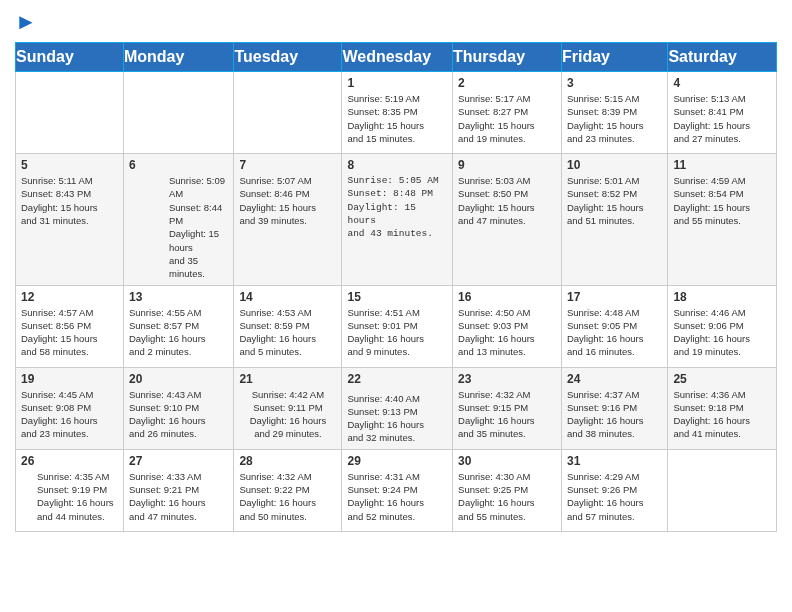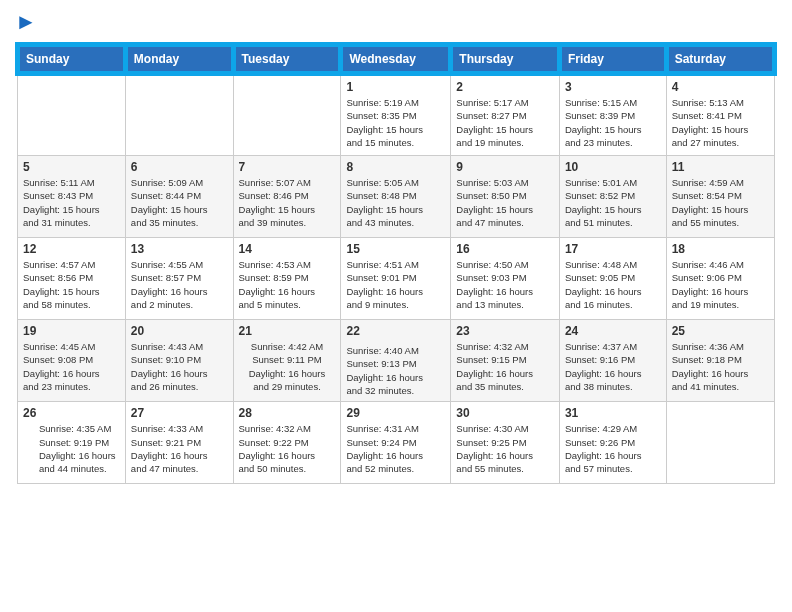--- a/index.html
+++ b/index.html
@@ -46,25 +46,25 @@
       color: #333;
     }
     .calendar {
       width: 100%;
       border-collapse: collapse;
       border: 1px solid #ccc;
     }
     .calendar th {
       background: #2a6fbc;
       color: #fff;
-      font-size: 12px;
+      font-size: 16px;
       font-weight: bold;
       text-align: left;
-      padding: 5px 6px;
-      border: 5px solid #0ea5e9;
+      padding: 5px 0;
+      border: 1px solid #0ea5e9;
     }
     .calendar td {
       width: 113px;
       vertical-align: top;
       padding: 4px 5px;
       border: 1px solid #ccc;
       font-size: 9.5px;
       color: #333;
       background: #fff;
       height: 82px;
@@ -158,35 +158,35 @@
         <tr>
           <td>
             <span class="day-num">5</span>
             <div class="day-info" style="white-space: pre-line;">Sunrise: 5:11 AM
 Sunset: 8:43 PM
 Daylight: 15 hours
 and 31 minutes.</div>
           </td>
           <td>
             <span class="day-num">6</span>
-            <div class="day-info" style="white-space: pre-line;">Sunrise: 5:09 AM
+            <div class="day-info" style="white-space: pre-line; margin-left: 40px;">Sunrise: 5:09 AM
 Sunset: 8:44 PM
 Daylight: 15 hours
 and 35 minutes.</div>
           </td>
           <td>
             <span class="day-num">7</span>
             <div class="day-info" style="white-space: pre-line;">Sunrise: 5:07 AM
 Sunset: 8:46 PM
 Daylight: 15 hours
 and 39 minutes.</div>
           </td>
           <td>
             <span class="day-num">8</span>
-            <div class="day-info" style="white-space: pre-line;">Sunrise: 5:05 AM
+            <div class="day-info" style="white-space: pre-line; font-family: Liberation Mono, monospace;">Sunrise: 5:05 AM
 Sunset: 8:48 PM
 Daylight: 15 hours
 and 43 minutes.</div>
           </td>
           <td>
             <span class="day-num">9</span>
             <div class="day-info" style="white-space: pre-line;">Sunrise: 5:03 AM
 Sunset: 8:50 PM
 Daylight: 15 hours
 and 47 minutes.</div>

